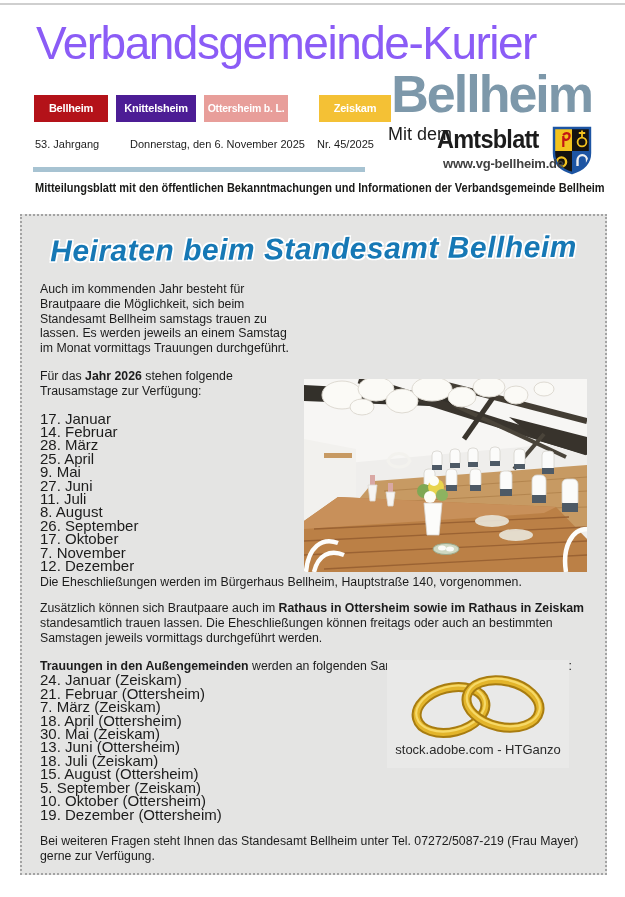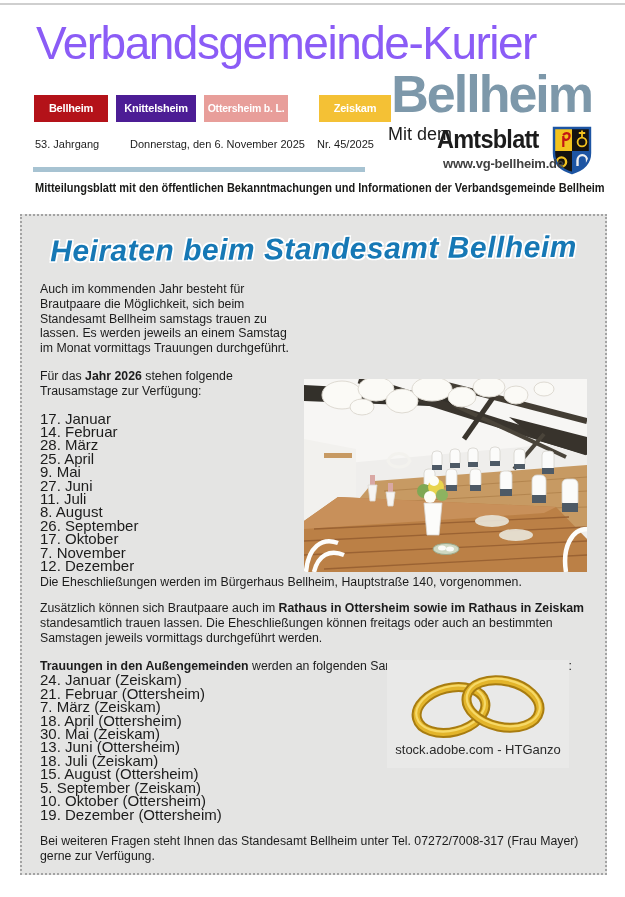--- a/index.html
+++ b/index.html
@@ -274,16 +274,16 @@
         </g>
         <g transform="rotate(12 100 36)">
           <ellipse cx="100" cy="36" rx="37" ry="23" fill="none" stroke="#a87c10" stroke-width="10"></ellipse>
           <ellipse cx="100" cy="36" rx="37" ry="23" fill="none" stroke="#e3b52b" stroke-width="6"></ellipse>
           <ellipse cx="100" cy="34.5" rx="37" ry="23" fill="none" stroke="#f6d968" stroke-width="2.2"></ellipse>
         </g>
       </svg>
       <div class="rings-caption">stock.adobe.com - HTGanzo</div>
     </div>
 
-    <p class="fullw contact">Bei weiteren Fragen steht Ihnen das Standesamt Bellheim unter Tel. 07272/7008-317 (Frau Mayer) gerne zur Verfügung.</p>
+    <p class="fullw contact">Bei weiteren Fragen steht Ihnen das Standesamt Bellheim unter Tel. 07272/5087-219 (Frau Mayer) gerne zur Verfügung.</p>
 
   </div>
 </div>
 
 </body></html>

